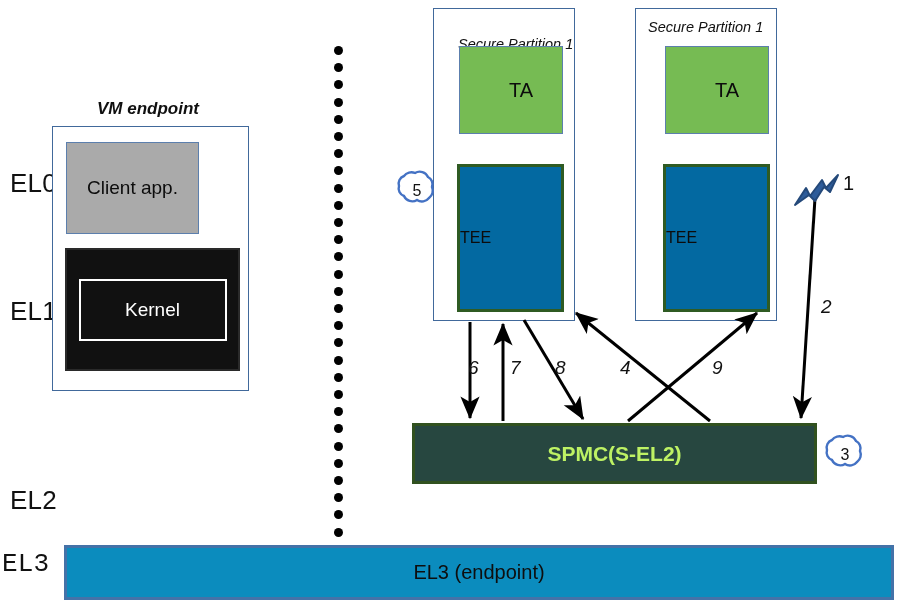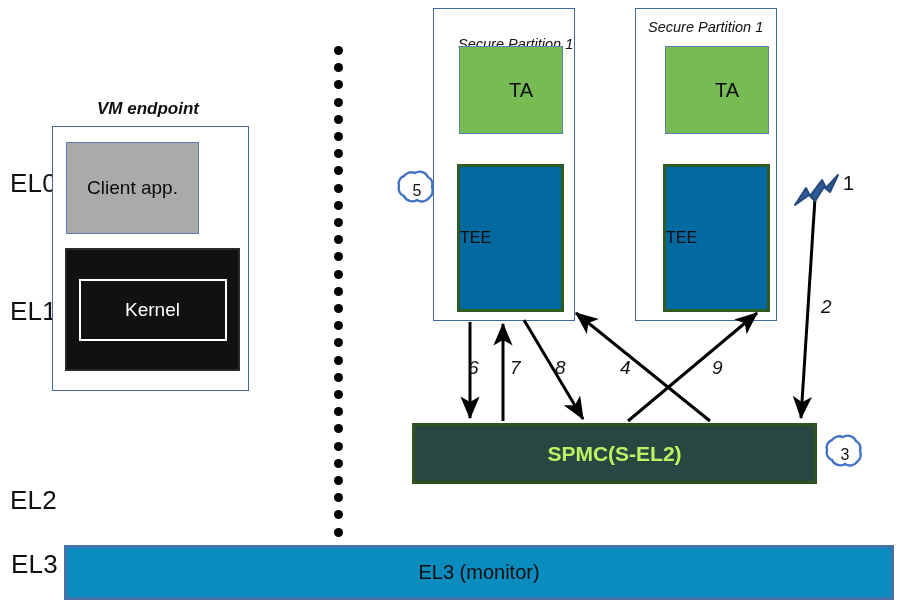--- a/index.html
+++ b/index.html
@@ -153,21 +153,21 @@
   svg { overflow: visible; }
 </style>
 </head>
 <body>
 
 <div id="stage">
 
   <div class="abs el-label" style="left:10px; top:168px;">EL0</div>
   <div class="abs el-label" style="left:10px; top:296px;">EL1</div>
   <div class="abs el-label" style="left:10px; top:440px;margin-top:45px;">EL2</div>
-  <div class="abs el-label" style="left:11px; top:549px;">EL3</div>
+  <div class="abs el-label" style="left:2px; top:549px;font-family:Liberation Mono, monospace;">EL3</div>
 
   <div class="abs vm-title" style="left:86px; top:99px;margin-left:11px;">VM endpoint</div>
 
   <div class="abs vm-box" style="left:52px; top:126px; width:197px; height:265px;"></div>
 
   <div class="abs client-app" style="left:66px; top:142px; width:133px; height:92px;">
     <span>Client app.</span>
   </div>
 
   <div class="abs kernel-outer" style="left:65px; top:248px; width:175px; height:123px;">
@@ -227,21 +227,21 @@
   </div>
   <div class="abs tee-box" style="left:663px; top:164px; width:107px; height:148px;">
     <span>TEE</span>
   </div>
 
   <div class="abs spmc-box" style="left:412px; top:423px; width:405px; height:61px;">
     <span>SPMC(S-EL2)</span>
   </div>
 
   <div class="abs el3-box" style="left:64px; top:545px; width:830px; height:55px;">
-    <span>EL3 (monitor)</span>
+    <span>EL3 (endpoint)</span>
   </div>
 
   <svg class="abs" style="left:0; top:0;" width="902" height="608">
     <defs>
       <marker id="ah" markerWidth="9" markerHeight="9" refX="7.2" refY="3.2" orient="auto" markerUnits="strokeWidth">
         <path d="M0,0 L7.6,3.2 L0,6.4 L1.9,3.2 z" fill="#000000"></path>
       </marker>
     </defs>
 
     <line x1="470" y1="322" x2="470" y2="418" stroke="#000000" stroke-width="3" marker-end="url(#ah)"></line>

